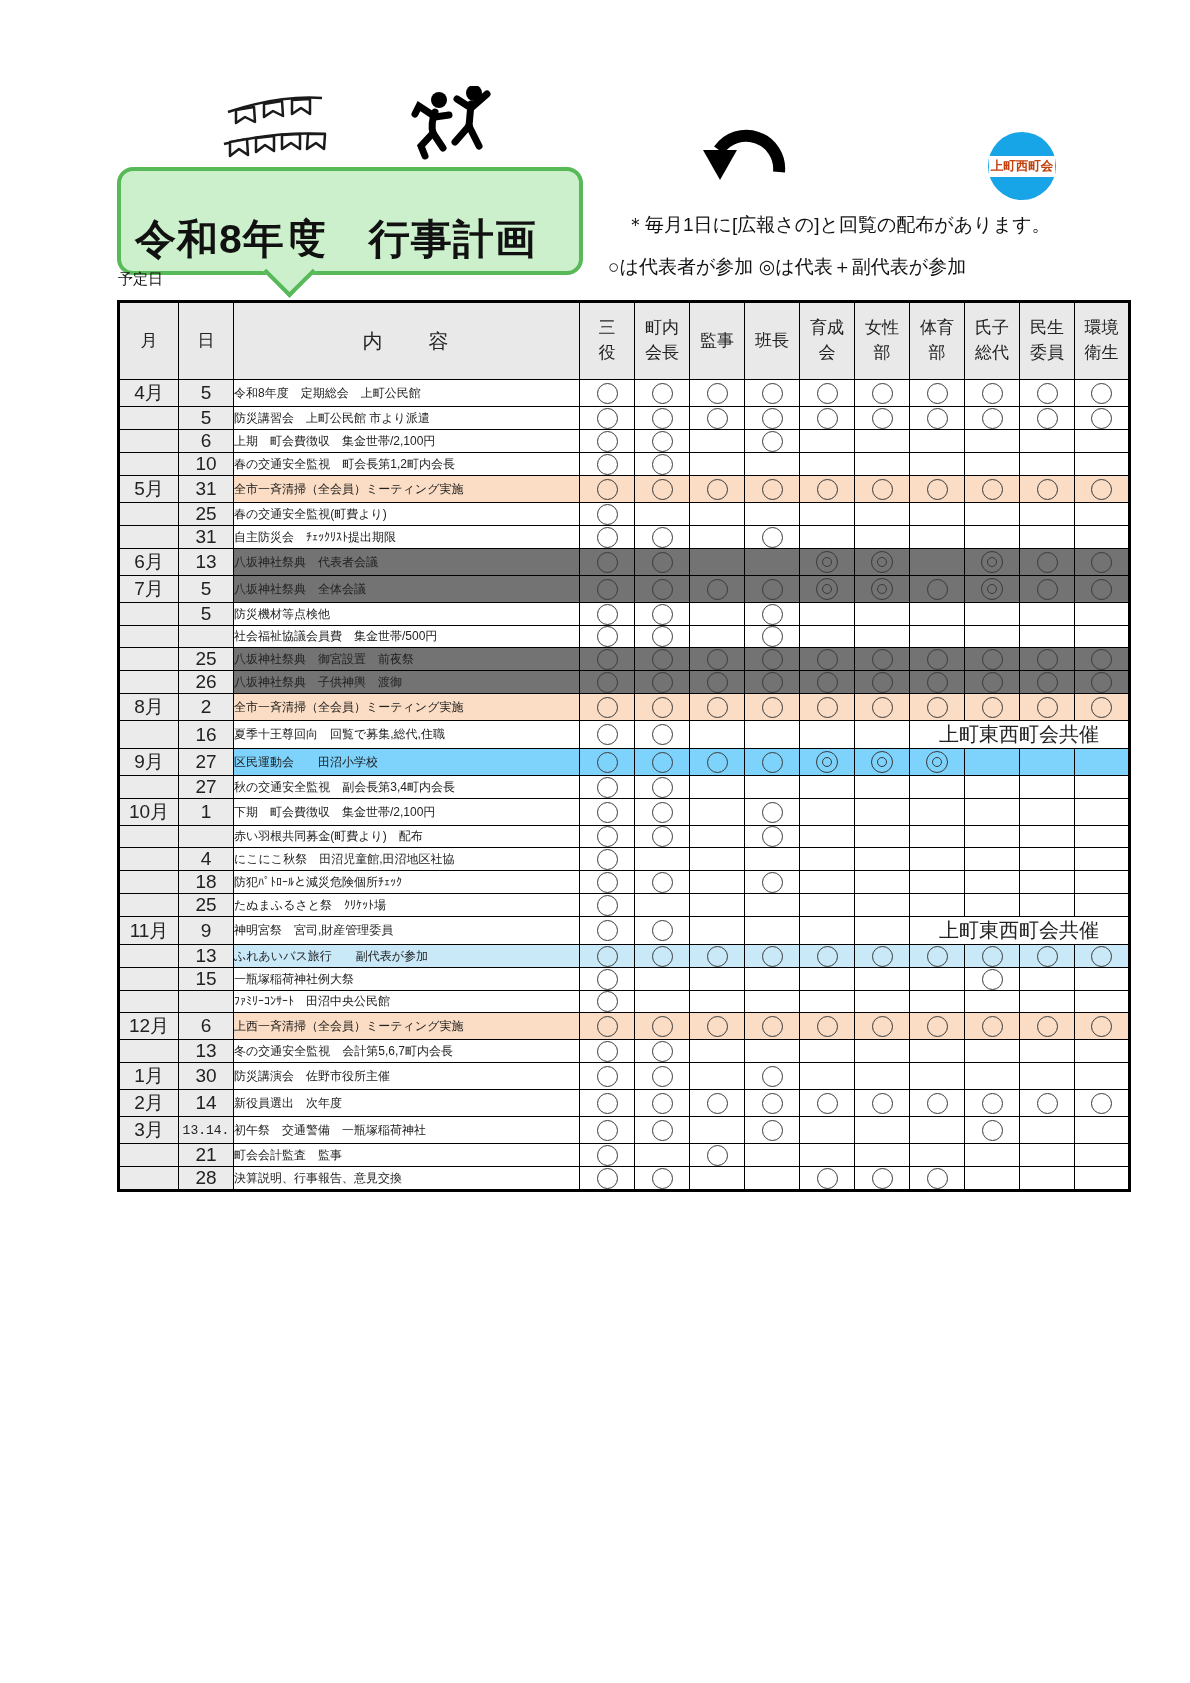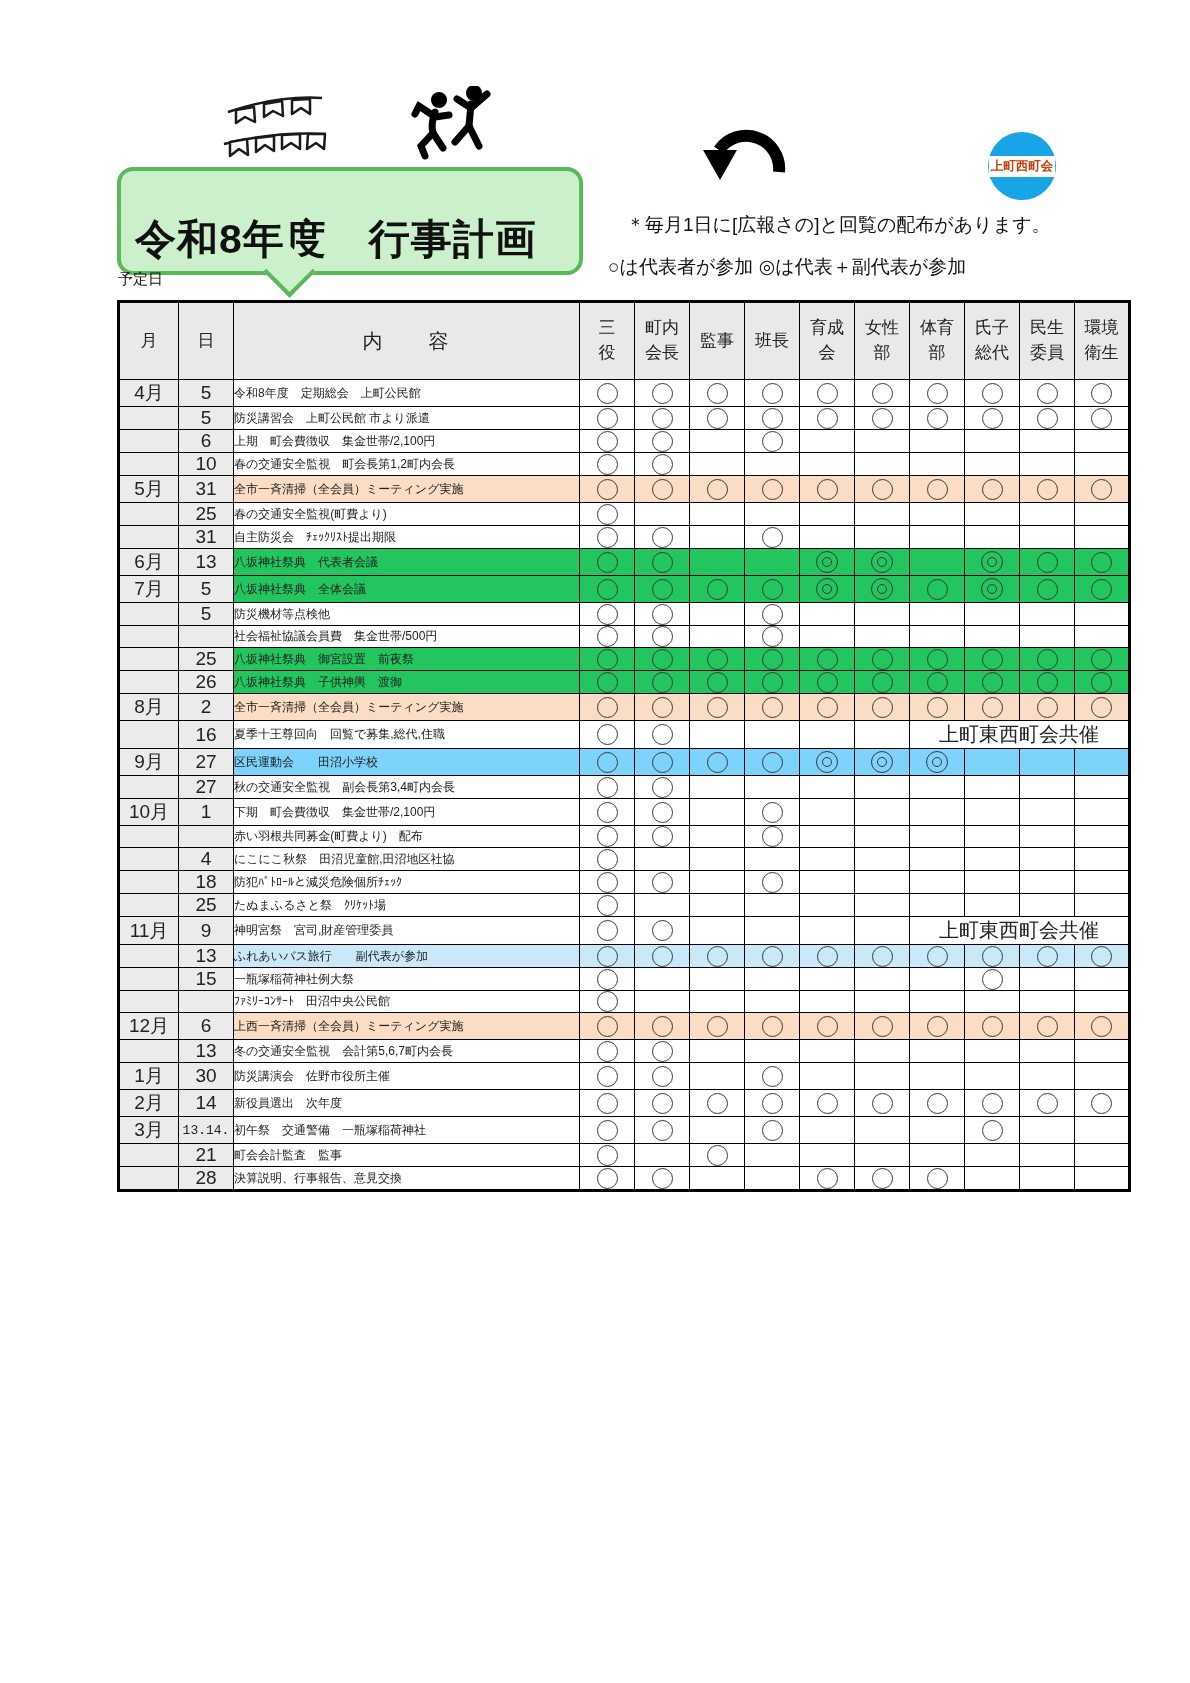--- a/index.html
+++ b/index.html
@@ -34,21 +34,21 @@
   table.schedule thead tr{height:78px;}
   table.schedule tbody tr{height:20px;}
   th{background:#e9e9e9;font-weight:normal;font-size:17px;color:#222;line-height:1.45;}
   th.h-content{font-size:20px;letter-spacing:2px;}
   td.c-month,td.c-day{background:#ebebeb;text-align:center;font-size:19px;color:#222;white-space:nowrap;}
   td.c-day.small{font-size:13px;font-family:Liberation Mono, monospace;}
   td.c-content{background:#fff;font-size:12px;color:#222;padding-left:7px;white-space:nowrap;}
   td.c-mark{background:#fff;text-align:center;vertical-align:middle;}
   td.c-note{background:#fff;font-size:20px;color:#222;text-align:center;white-space:nowrap;}
   tr.bg-orange .colorable{background:#fbdcc4;}
-  tr.bg-pink   .colorable{background:#22c55e;margin-top:36px;}
+  tr.bg-pink   .colorable{background:#737373;margin-top:36px;}
   tr.bg-green  .colorable{background:#7dd3fc;}
   tr.bg-blue   .colorable{background:#c9e9f9;}
 
   .mk-o{display:inline-block;width:21px;height:21px;border:1.6px solid #3a3a3a;border-radius:50%;box-sizing:border-box;vertical-align:middle;}
   .mk-w{display:inline-flex;width:22px;height:22px;border:1.6px solid #3a3a3a;border-radius:50%;box-sizing:border-box;
         align-items:center;justify-content:center;vertical-align:middle;}
   .mk-w::after{content:"";width:10px;height:10px;border:1.6px solid #3a3a3a;border-radius:50%;box-sizing:border-box;}
 </style>
 </head>
 <body>

